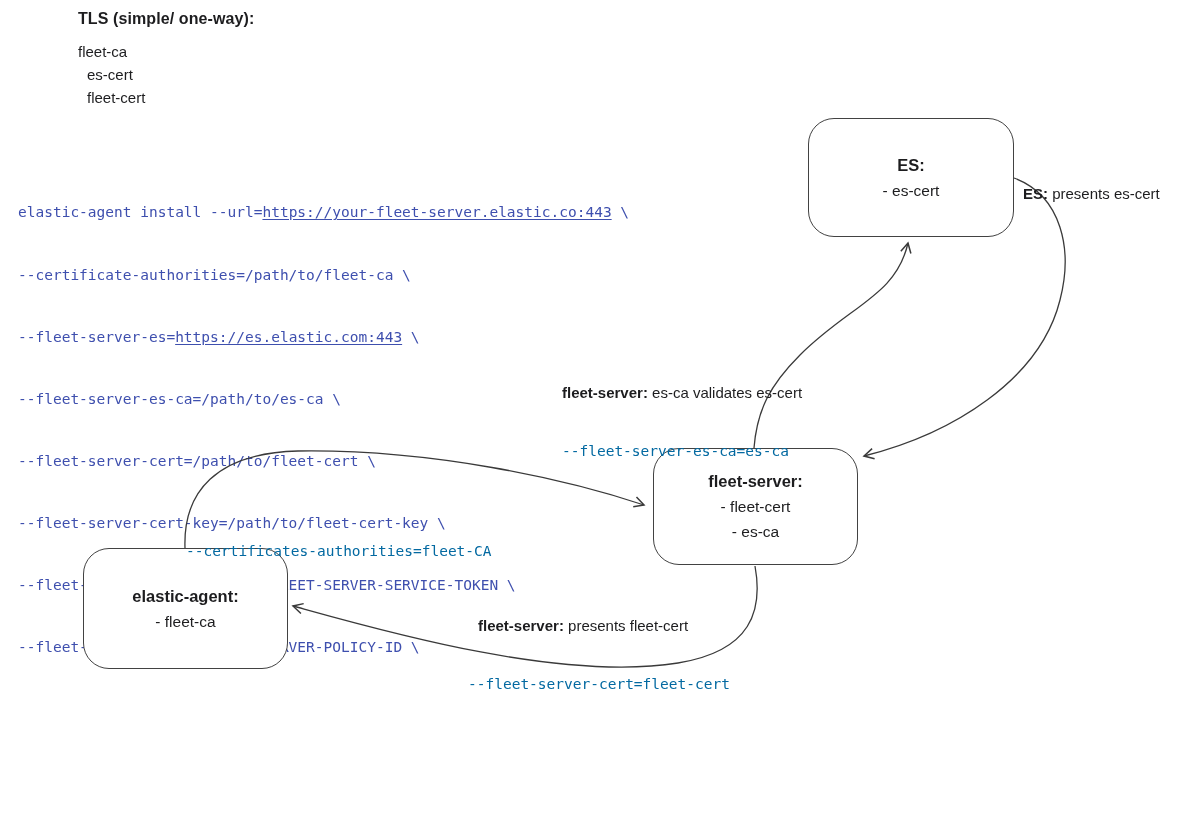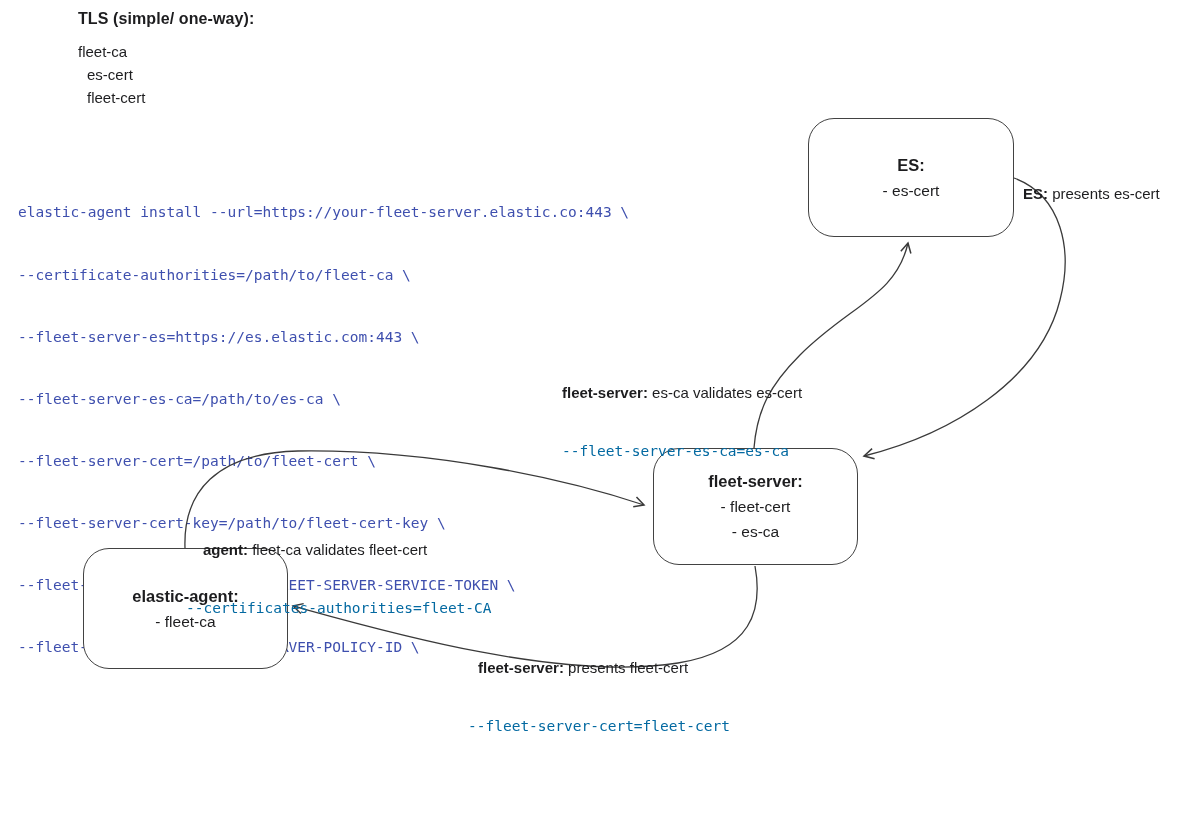--- a/index.html
+++ b/index.html
@@ -20,21 +20,21 @@
   .legend-item.indent { padding-left: 9px; }
 
   
   .code {
     position: absolute; left: 18px; top: 161px;
     font-family: "DejaVu Sans Mono", monospace;
     font-size: 14.5px; line-height: 20.7px;
     color: #3e4fae;
     white-space: pre;
   }
-  .code .u { text-underline-offset: 2px; }
+  .code .u { text-decoration: underline; text-underline-offset: 2px; }
 
   
   svg.edges { position: absolute; left: 0; top: 0; width: 1189px; height: 840px; }
   svg.edges path.edge { fill: none; stroke: #3a3a3a; stroke-width: 1.3px; }
 
   
   .node {
     position: absolute;
     border: 1.6px solid #424242;
     border-radius: 26px;
@@ -55,21 +55,21 @@
     font-size: 14.5px;
     margin-top: 2px;
     color: #0369a1;
   }
   #label-fleet-validates .el-line { padding-left: 19px; }
   #label-fleet-validates { left: 543px; top: 345px; }
   #label-fleet-validates .el-code { padding-left: 19px; }
   #label-agent-validates { left: 186px; top: 502px; }
   #label-agent-validates .el-line { padding-left: 17px; }
   #label-fleet-presents { left: 468px; top: 578px; }
-  #label-fleet-presents .el-line { padding-left: 10px; margin-top: 42px; }
+  #label-fleet-presents .el-line { padding-left: 10px; }
   #label-es-presents { left: 1023px; top: 146px; }
 </style>
 </head>
 <body>
 
 <div class="stage">
 
   <div class="legend">
     <div class="legend-title">TLS (simple/ one-way):</div>
     <div class="legend-item">fleet-ca</div>
@@ -119,21 +119,20 @@
   <div class="edge-label" id="label-es-presents">
     <div class="el-line"><b>ES:</b><span> presents es-cert</span></div>
   </div>
 
   <div class="edge-label" id="label-fleet-validates">
     <div class="el-line"><b>fleet-server:</b><span> es-ca validates es-cert</span></div>
     <div class="el-code">--fleet-server-es-ca=es-ca</div>
   </div>
 
   <div class="edge-label" id="label-agent-validates">
-    <div class="el-line"><b>agent:</b><span> fleet-ca validates fleet-cert</span></div>
     <div class="el-code">--certificates-authorities=fleet-CA</div>
   </div>
 
   <div class="edge-label" id="label-fleet-presents">
     <div class="el-line"><b>fleet-server:</b><span> presents fleet-cert</span></div>
     <div class="el-code">--fleet-server-cert=fleet-cert</div>
   </div>
 
 </div>
 

